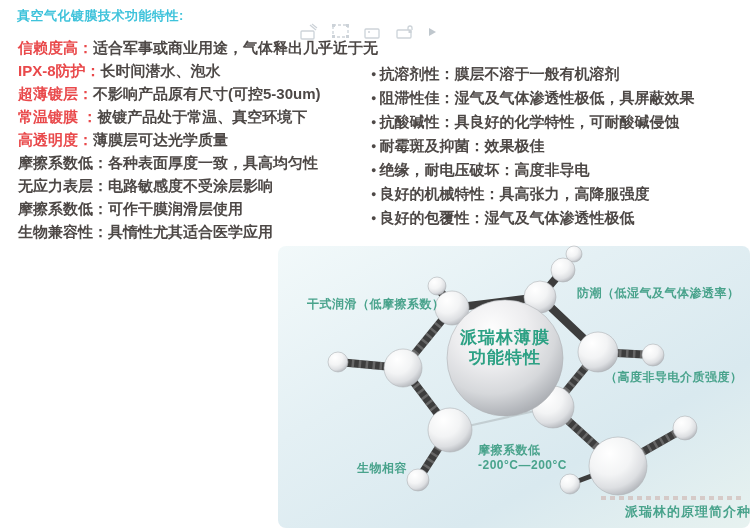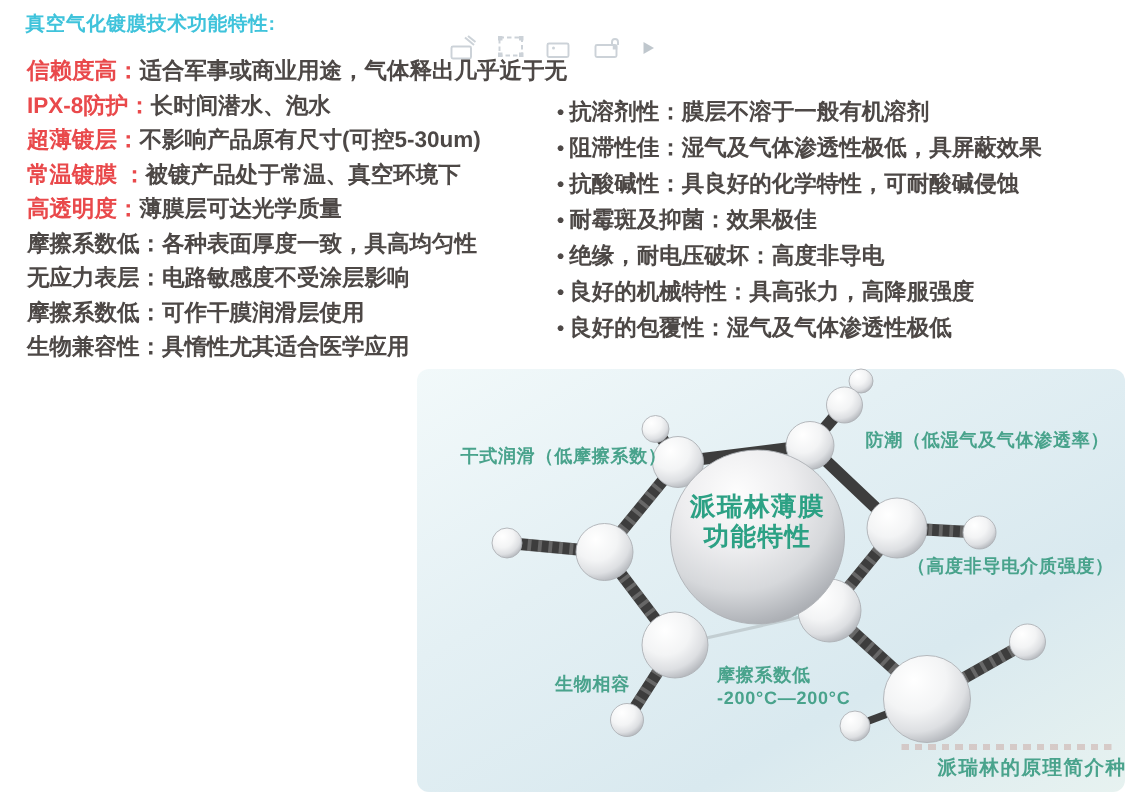--- a/index.html
+++ b/index.html
@@ -177,21 +177,21 @@
     <span>干式润滑（低摩擦系数）</span>
       <span></span>
   </div>
   <div class="dlabel" style="left:577px;top:286px;">
     <span>防潮（低湿气及气体渗透率）</span>
       <span></span>
   </div>
   <div class="dlabel" style="left:605px;top:370px;">
       <span>（高度非导电介质强度）</span>
   </div>
-  <div class="dlabel" style="left:357px;top:449px;margin-left:13px;">
+  <div class="dlabel" style="left:357px;top:461px;">
     <span>生物相容</span>
       <span></span>
   </div>
   <div class="dlabel" style="left:478px;top:443px;">
     <span>摩擦系数低</span>
       <span>-200°C—200°C</span>
   </div>
 
   <div class="faded-strip"></div>
   <div class="caption">派瑞林的原理简介种类</div>

